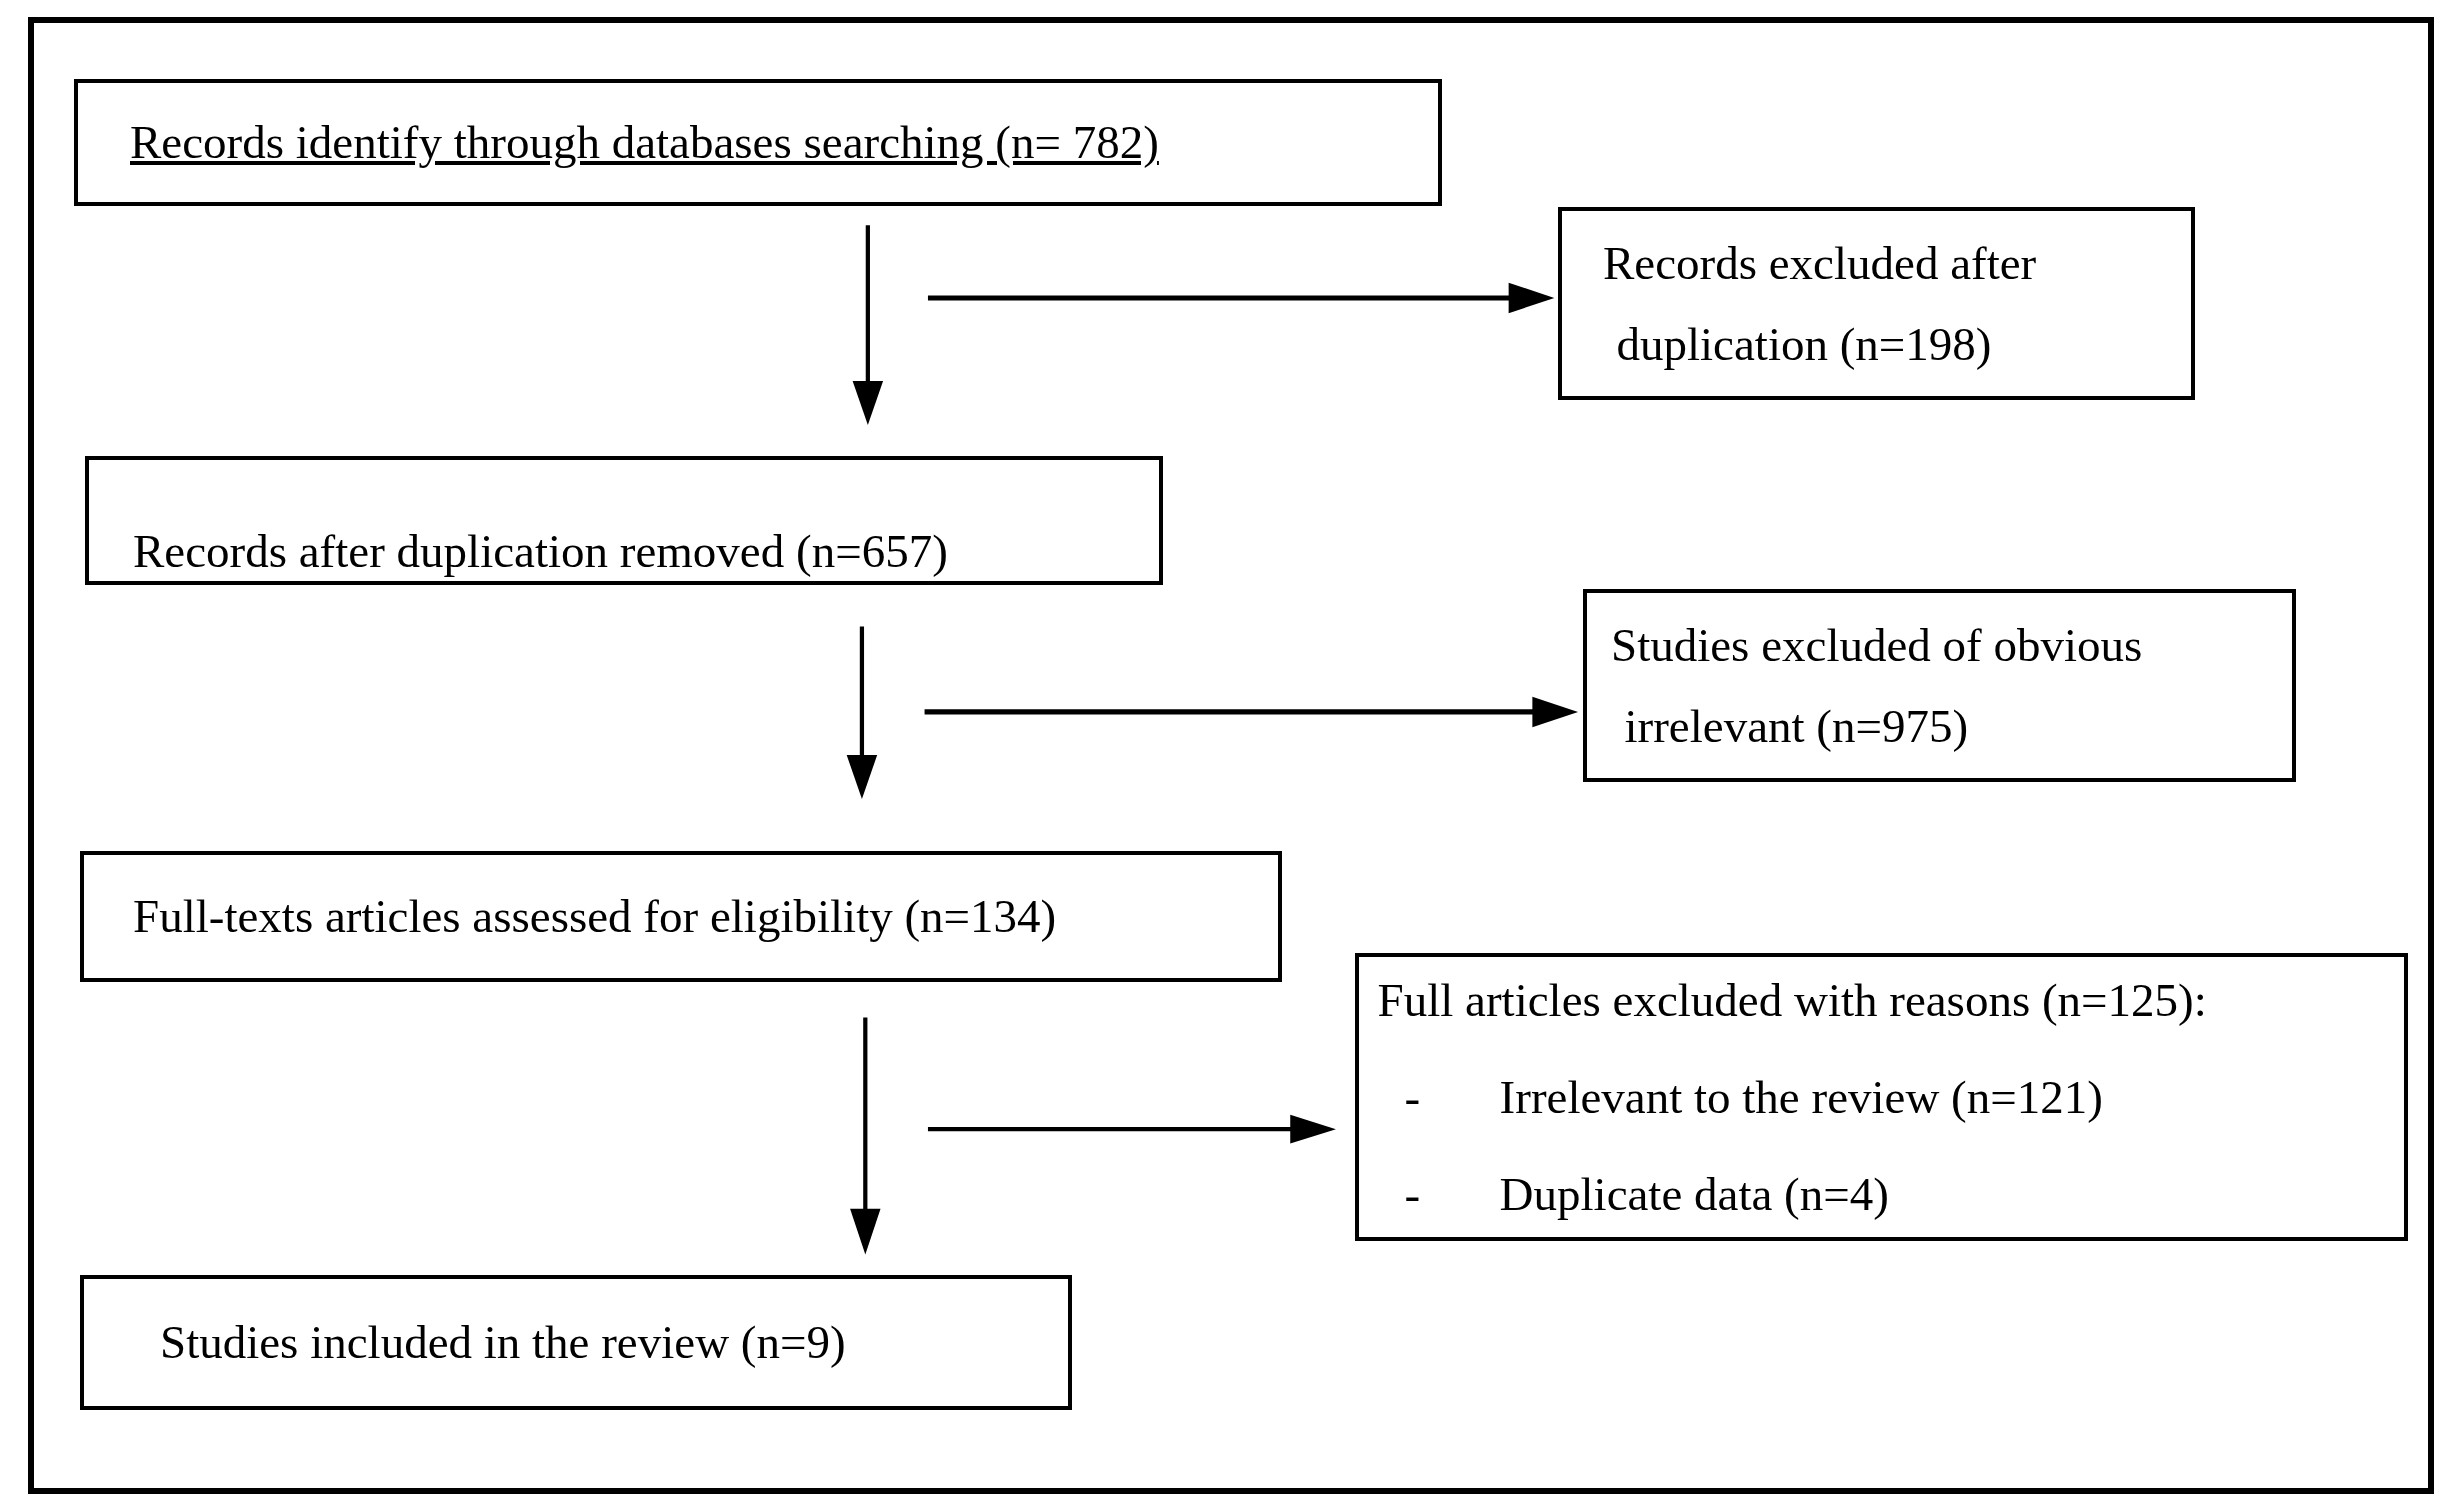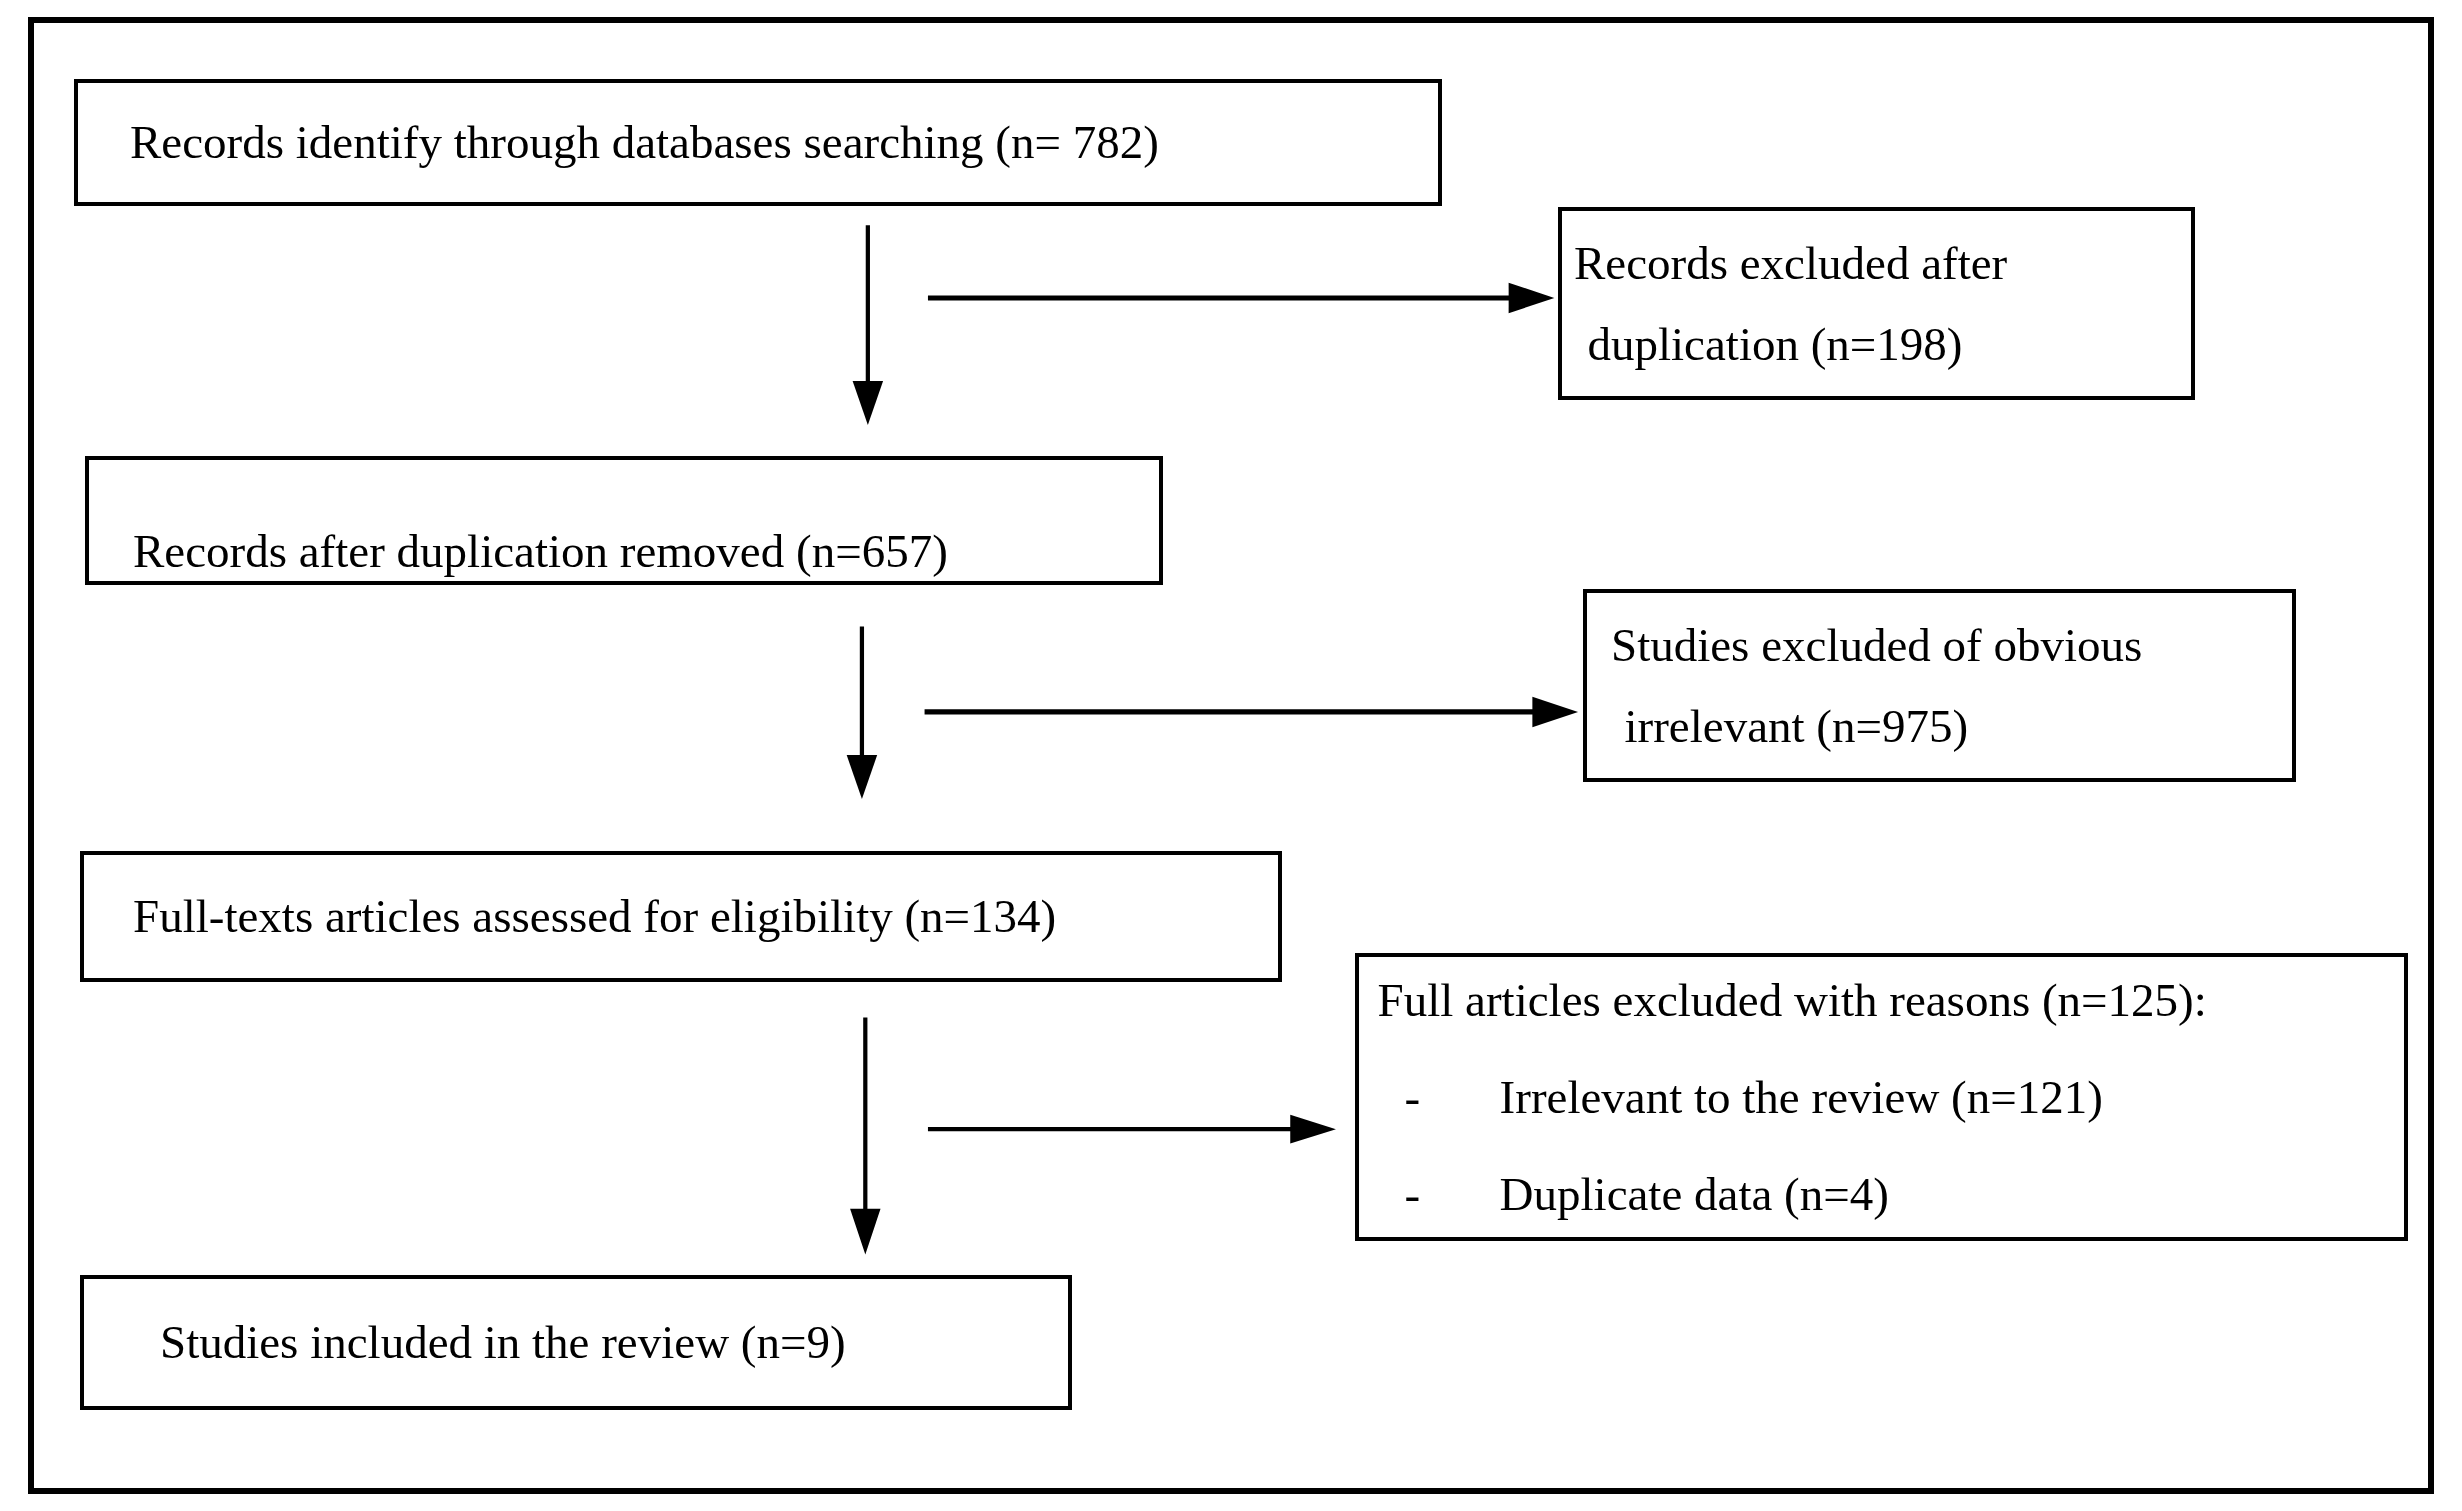--- a/index.html
+++ b/index.html
@@ -35,26 +35,26 @@
     line-height: 1.25;
     display: flex;
     flex-direction: column;
     justify-content: center;
     white-space: nowrap;
   }
   .box .label-line {
     white-space: nowrap;
   }
   
-  #box-identified   { left: 74px;   top: 79px;   width: 1368px; height: 127px; padding-left: 52px; }
+  #box-identified   { left: 74px;   top: 79px;   width: 1368px; height: 127px; padding-left: 52px; text-decoration: underline; }
   #box-after-dup    { left: 85px;  top: 456px;  width: 1078px; height: 129px; padding-left: 44px; justify-content: flex-end; }
   #box-fulltext     { left: 80px;   top: 851px; width: 1202px; height: 131px; padding-left: 49px; }
   #box-included     { left: 80px;   top: 1275px; width: 992px; height: 135px; padding-left: 76px; }
   
-  #box-excl-dup     { left: 1558px; top: 207px;  width: 637px;  height: 193px; padding-left: 12px; }
+  #box-excl-dup     { left: 1558px; top: 207px;  width: 637px;  height: 193px; padding-left: 41px; }
   #box-excl-irr     { left: 1583px; top: 589px;  width: 713px;  height: 193px; padding-left: 24px; }
   #box-excl-full    { left: 1355px; top: 953px; width: 1053px; height: 288px; padding-left: 18.6px; gap: 12px; }
   .two-line .label-line { line-height: 81px; }
   .two-line .indent { padding-left: 13.5px; }
   #box-excl-full .label-line,
   #box-excl-full .bullet-row { line-height: 85px; }
   .bullet-row {
     display: flex;
     align-items: baseline;
     padding-left: 27px;

